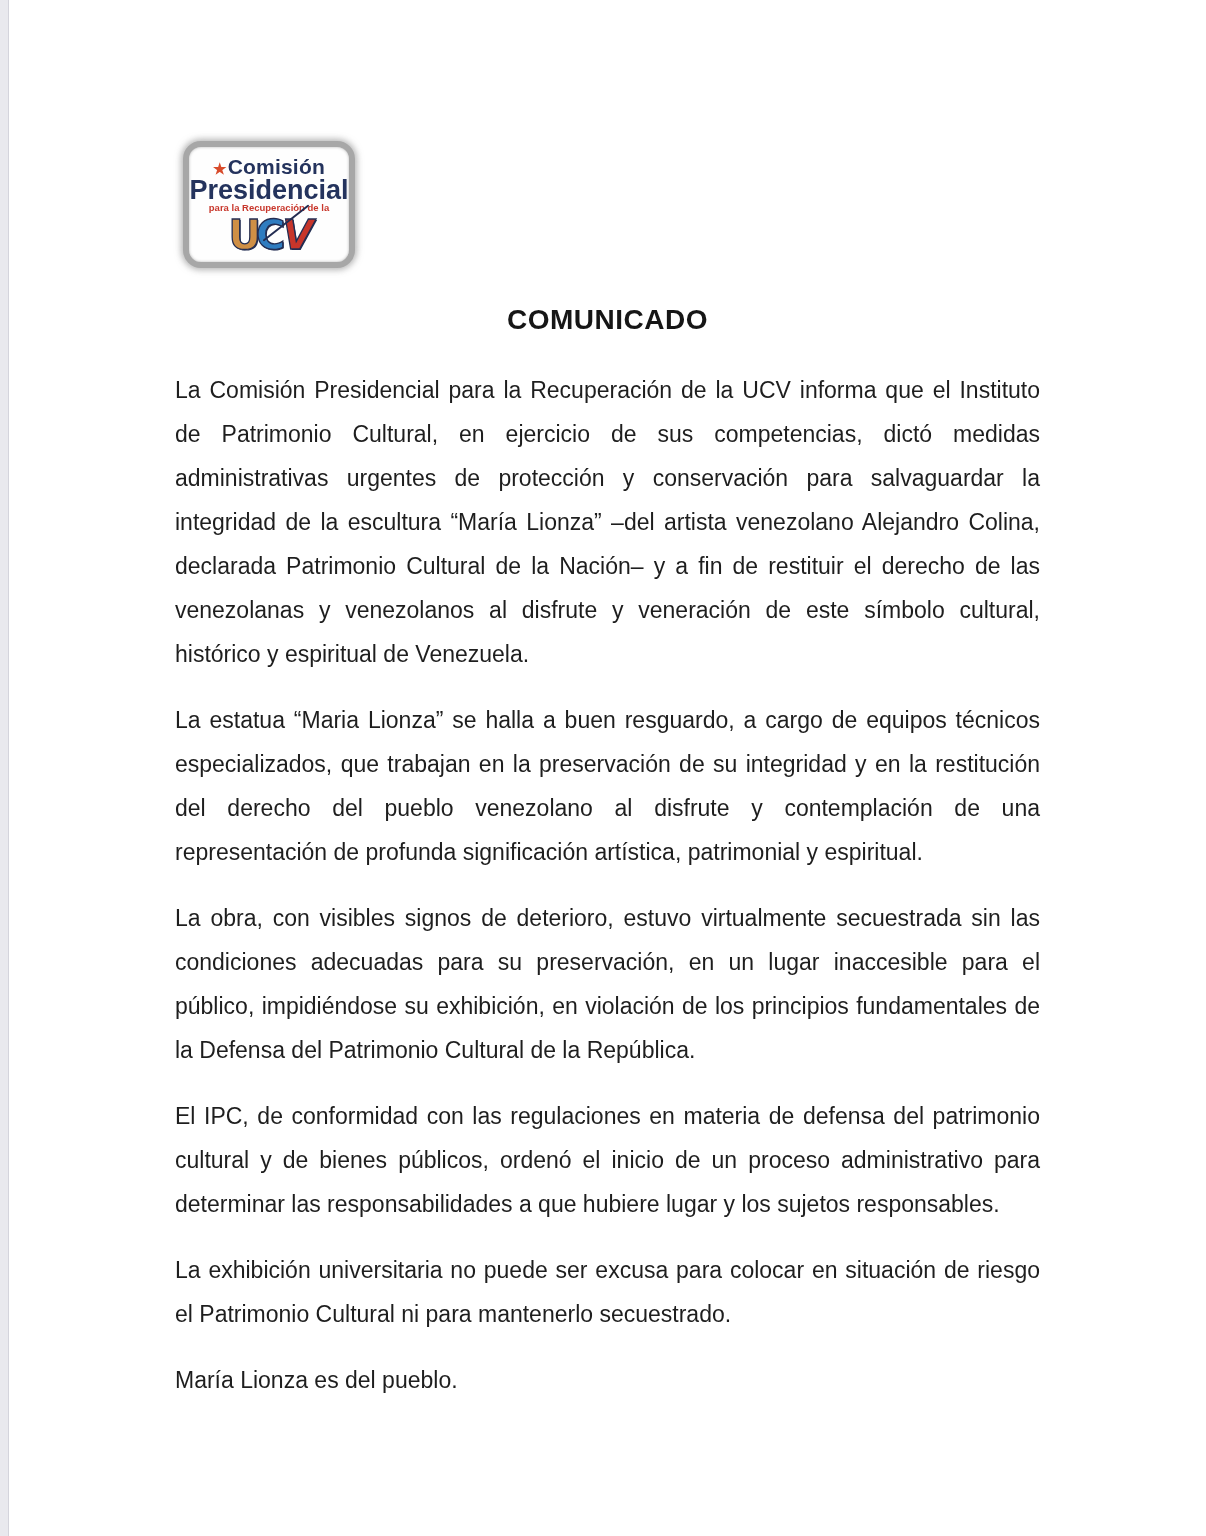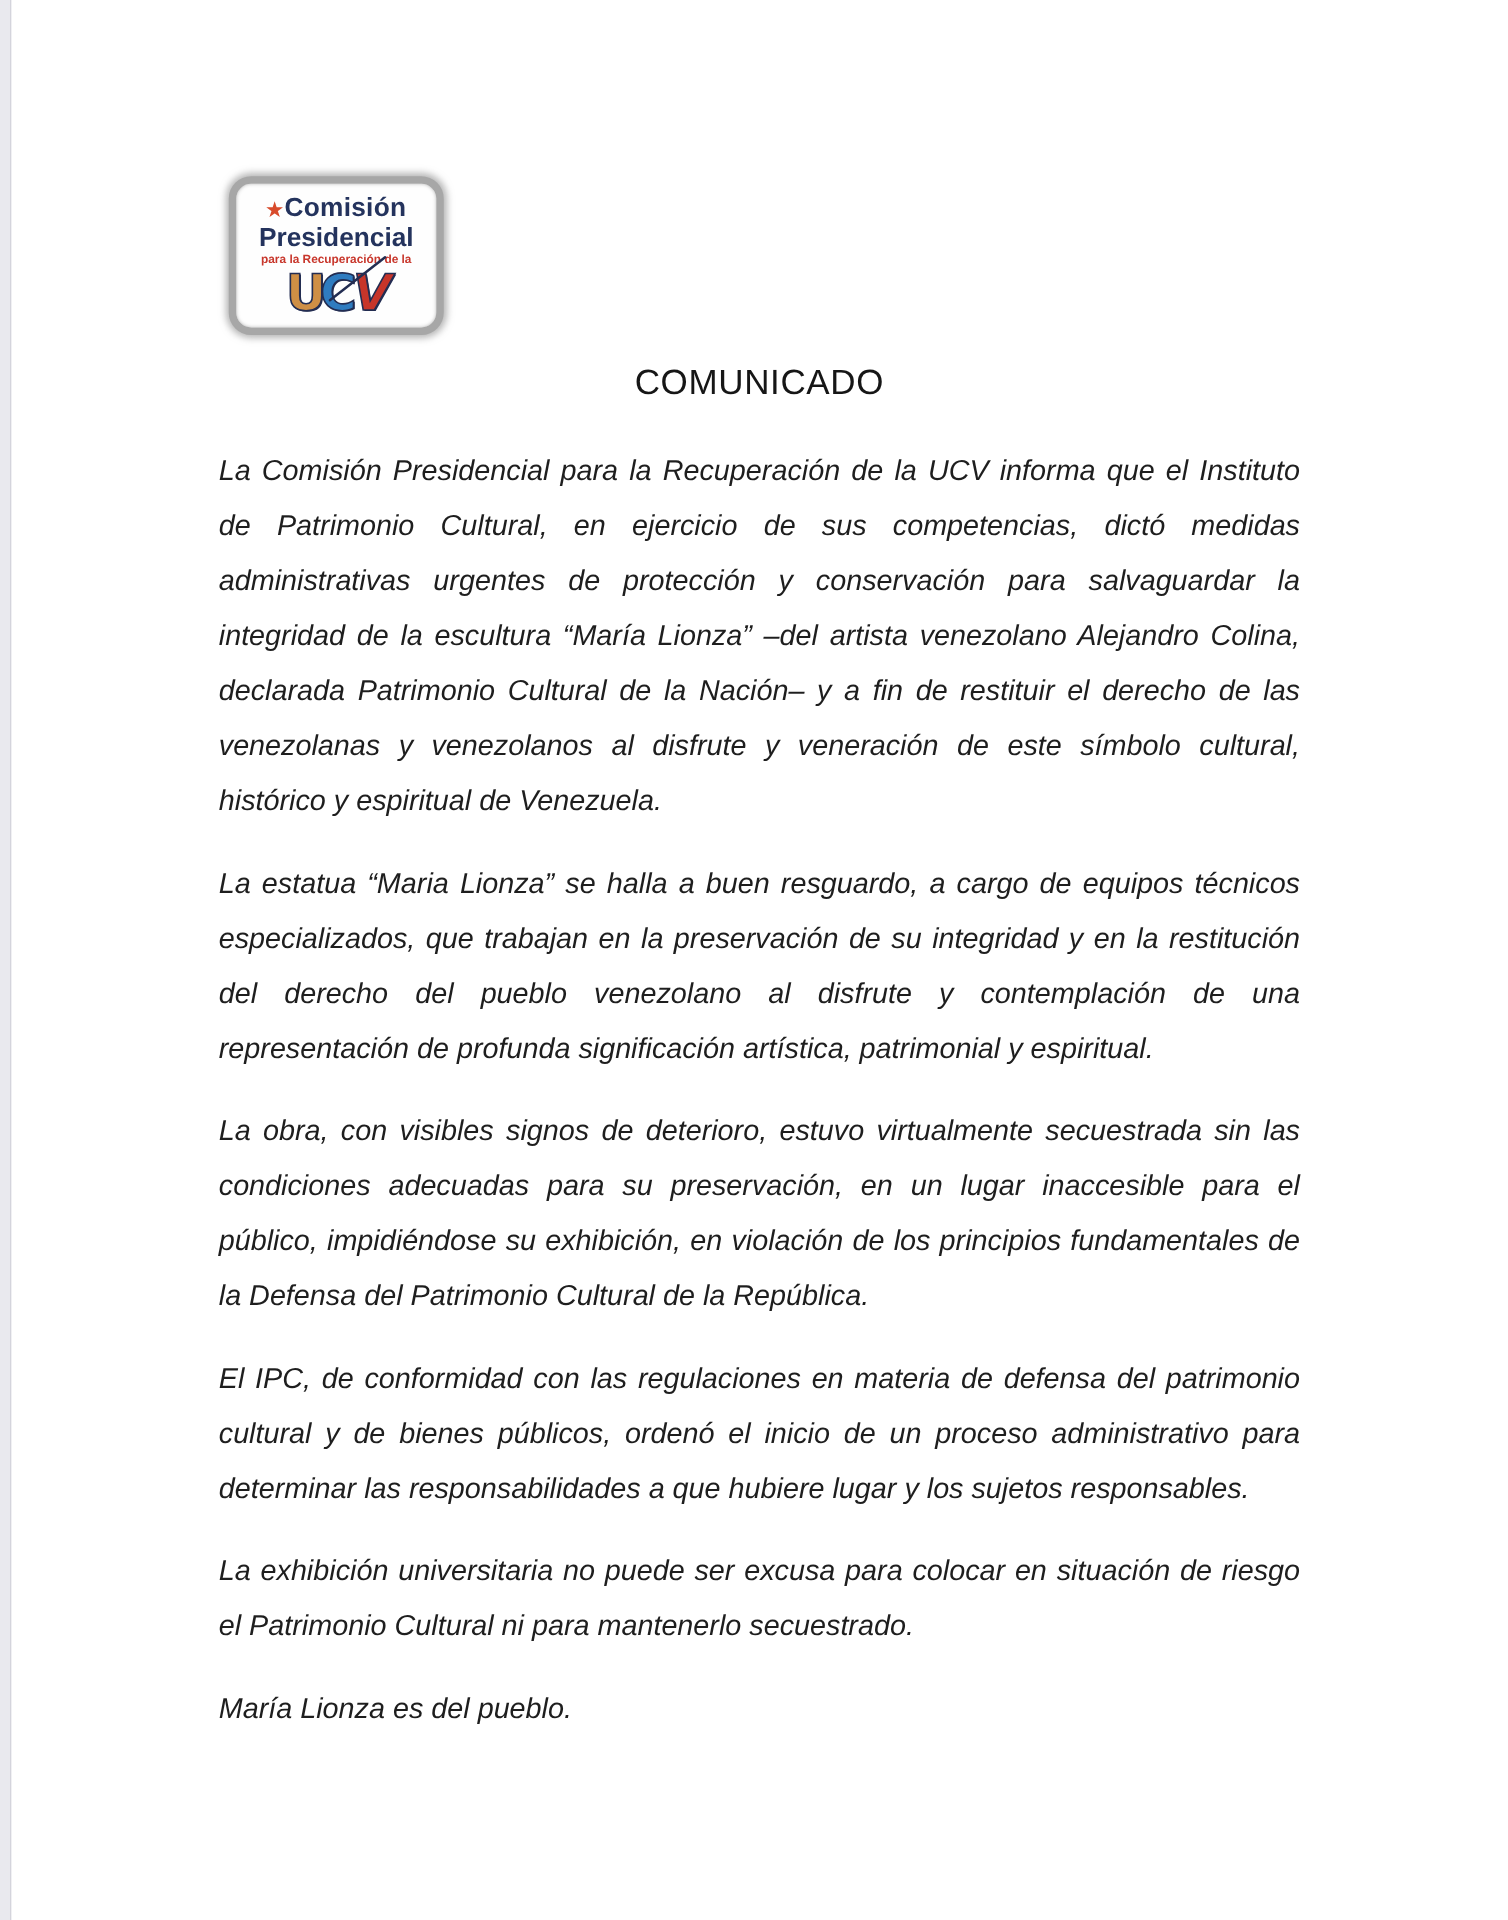--- a/index.html
+++ b/index.html
@@ -56,21 +56,21 @@
     letter-spacing: 0.2px;
     line-height: 22px;
     white-space: nowrap;
   }
   .logo-star {
     color: #d84b2b;
     font-size: 15px;
     margin-right: 1px;
   }
   .logo-line2 {
-    font-size: 21px;
+    font-size: 27px;
     font-weight: bold;
     color: #24335d;
     line-height: 21px;
     white-space: nowrap;
   }
   .logo-subtitle {
     font-size: 9.5px;
     font-weight: bold;
     color: #c8372c;
     line-height: 12px;
@@ -100,38 +100,37 @@
     background: #232d52;
     right: -6px;
     top: 10px;
     transform: rotate(-38deg);
     border-radius: 1px;
   }
 
   
   .doc-title {
     text-align: center;
-    font-weight: normal;
+    font-weight: bold;
     font-size: 28px;
     color: #161616;
     letter-spacing: 0.5px;
-    margin-top: 22px;
+    margin-top: 36px;
   }
 
   .doc-body {
     margin-top: 32px;
     font-size: 23px;
     color: #1e1e1e;
     line-height: 44px;
   }
 
   .doc-body p {
     text-align: justify;
     margin-bottom: 22px;
-    font-style: italic;
   }
 </style>
 </head>
 <body>
 
 <div class="page">
 
   <div class="scan-edge"></div>
 
   <div class="content">

